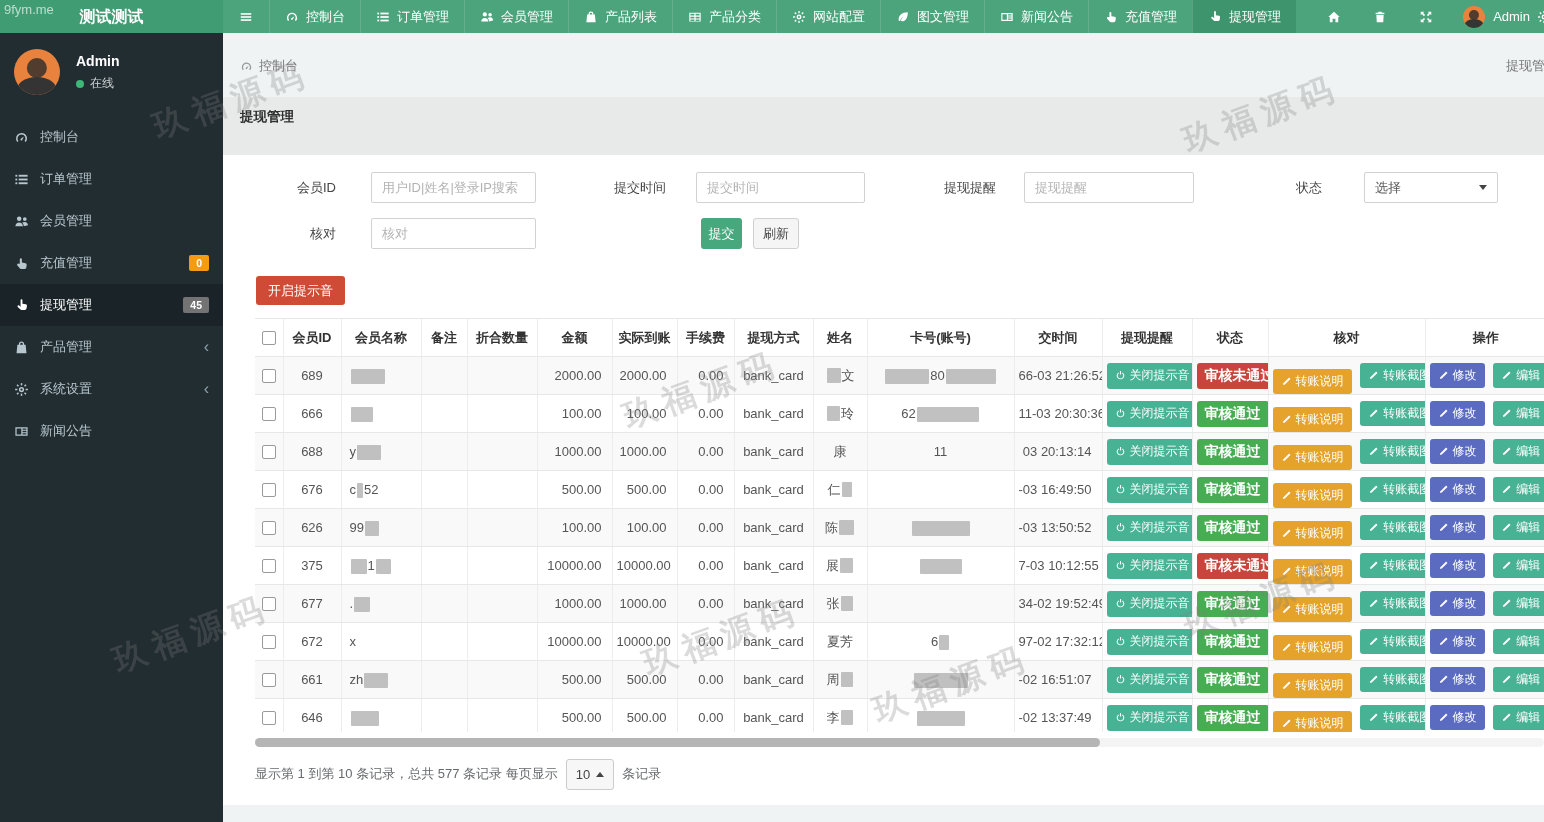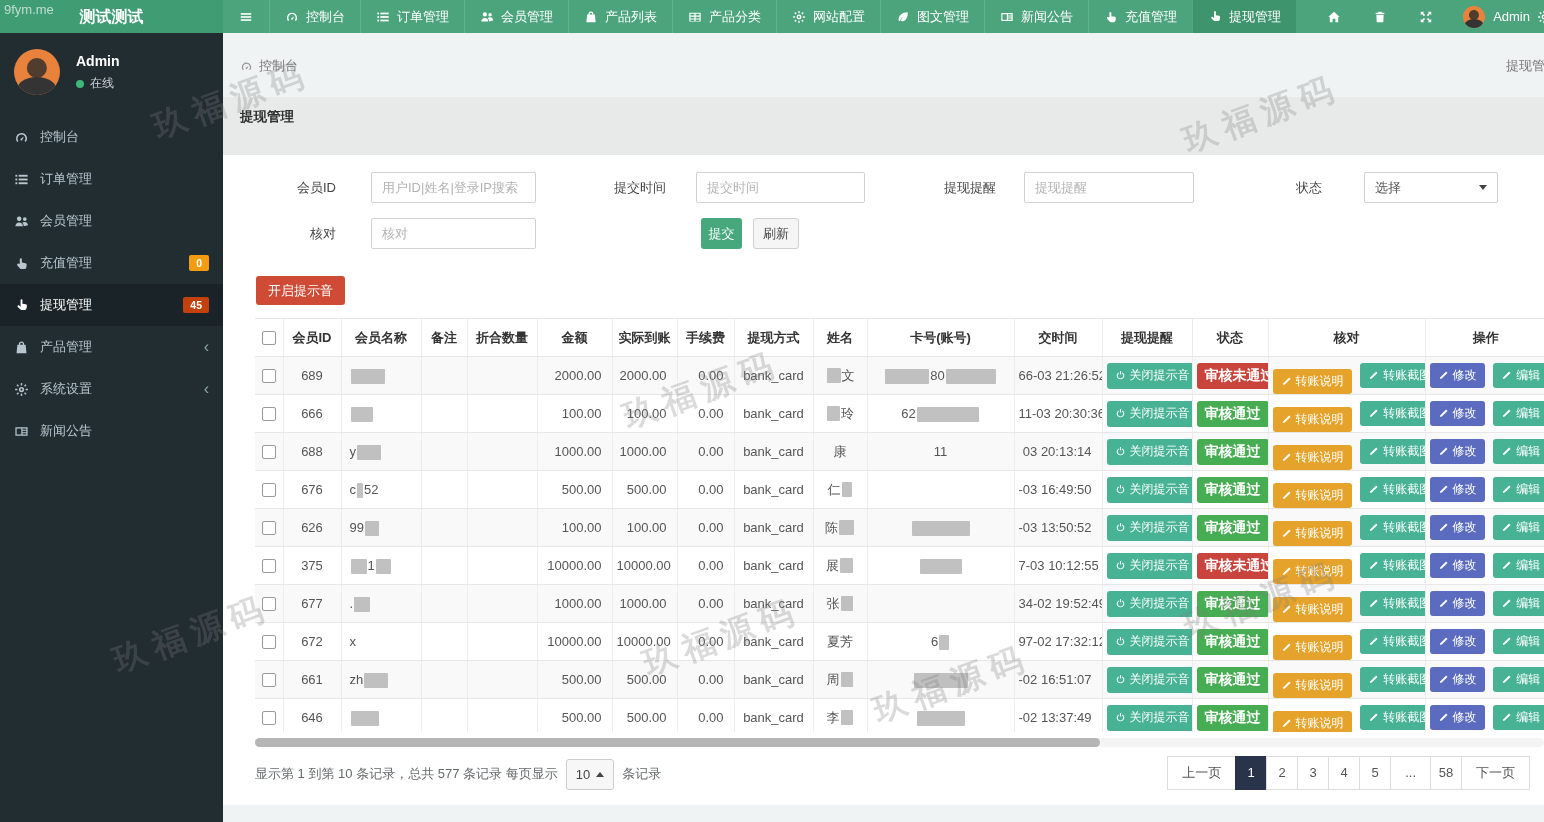--- a/index.html
+++ b/index.html
@@ -331,21 +331,21 @@
     <span class="side-badge" style="background: rgb(243, 156, 18);">0</span>
 
   </div>
         <div class="side-item active">
     <span class="ic side-ic">
             <svg viewBox="0 0 16 16">
               <path d="M7 2.2a1 1 0 0 1 2 0V6l3.6.7c.8.2 1.3.9 1.2 1.7l-.4 2.6a2 2 0 0 1-2 1.7H8.2c-.6 0-1.2-.2-1.6-.7L4 9.6c-.4-.5-.4-1.1.1-1.5.4-.4 1-.4 1.4 0l1.5 1.3z"></path>
             </svg>
           </span>
     <span class="side-label">提现管理</span>
-    <span class="side-badge" style="background: #c2410c;">45</span>
+    <span class="side-badge" style="background: #737373;">45</span>
 
   </div>
         <div class="side-item">
     <span class="ic side-ic">
             <svg viewBox="0 0 16 16">
               <path d="M5.2 5v-.6a2.8 2.8 0 0 1 5.6 0V5h1.6l.9 9H2.7l.9-9zm1.4 0h2.8v-.6a1.4 1.4 0 0 0-2.8 0z"></path>
             </svg>
           </span>
     <span class="side-label">产品管理</span>
 
@@ -1090,31 +1090,20 @@
       </div>
 
       <div class="pg-summary">
         <span>显示第 1 到第 10 条记录，总共 577 条记录 每页显示</span>
         <span class="per-page">
           <span>10</span>
           <span class="caret-up"></span>
         </span>
         <span>条记录</span>
       </div>
-      <div class="pg-group" id="pg-group">
-          <span class="page-btn wide">上一页</span>
-          <span class="page-btn active">1</span>
-          <span class="page-btn">2</span>
-          <span class="page-btn">3</span>
-          <span class="page-btn">4</span>
-          <span class="page-btn">5</span>
-          <span class="page-btn wide">...</span>
-          <span class="page-btn">58</span>
-          <span class="page-btn wide">下一页</span>
-        </div>
     </section>
   </main>
 <div class="wm" style="left: 150px; top: 78px;">玖福源码</div>
     <div class="wm" style="left: 1180px; top: 92px;">玖福源码</div>
     <div class="wm" style="left: 620px; top: 368px;">玖福源码</div>
     <div class="wm" style="left: 110px; top: 612px;">玖福源码</div>
     <div class="wm" style="left: 640px; top: 615px;">玖福源码</div>
     <div class="wm" style="left: 1180px; top: 578px;">玖福源码</div>
     <div class="wm" style="left: 870px; top: 662px;">玖福源码</div>
   </div>

